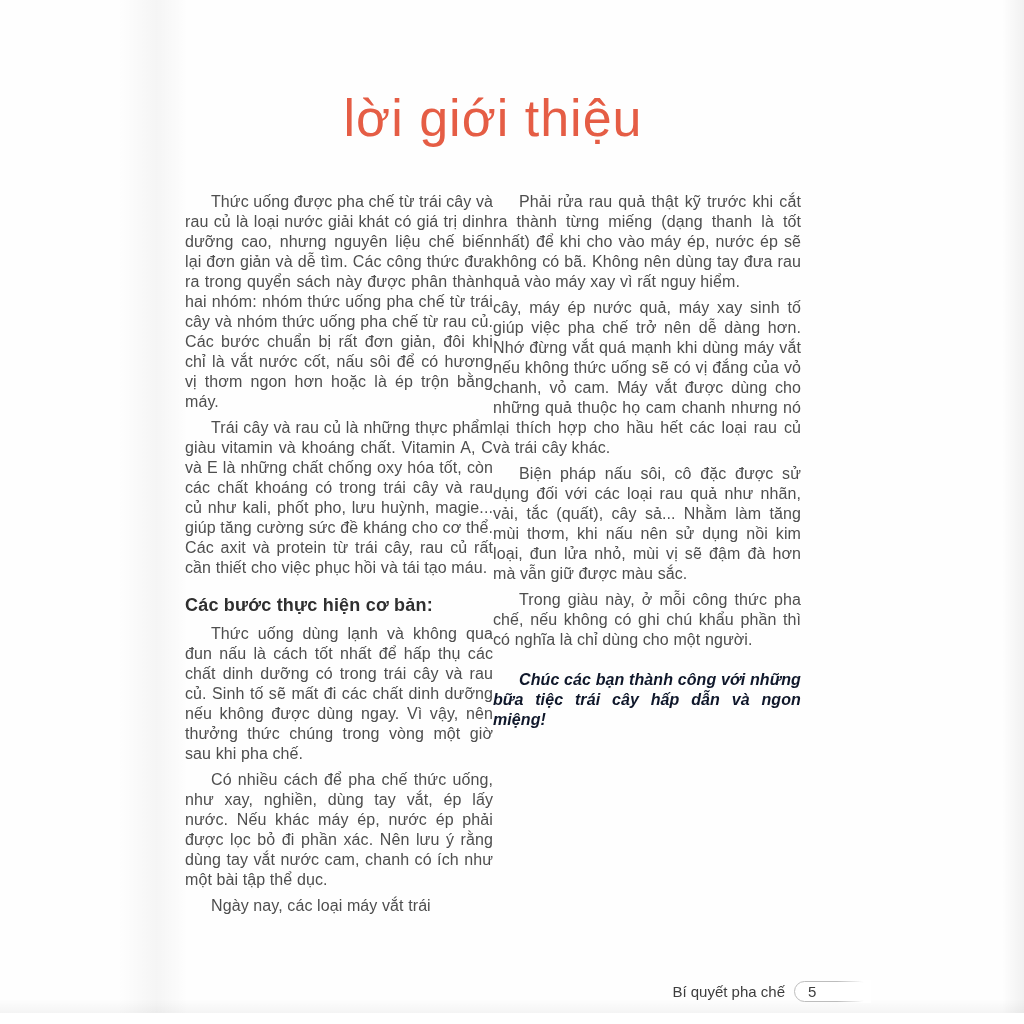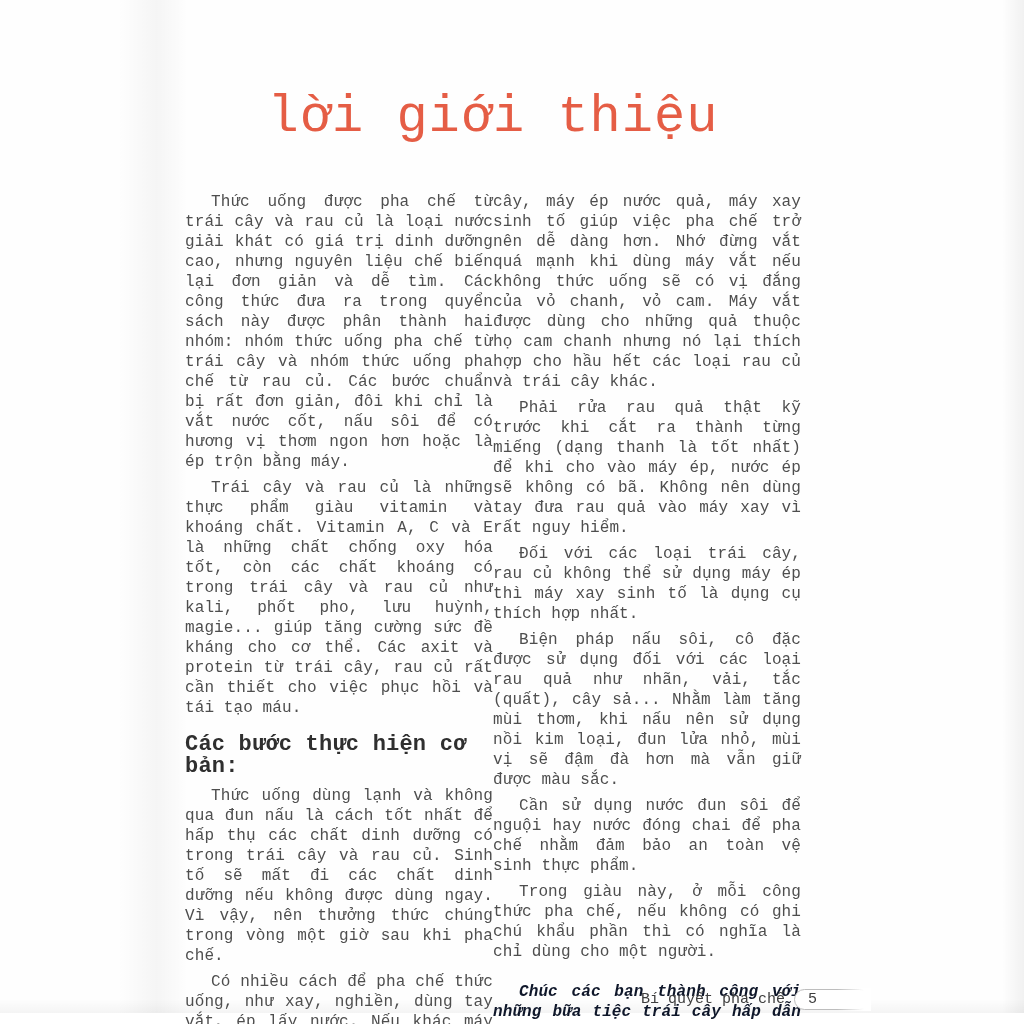--- a/index.html
+++ b/index.html
@@ -9,21 +9,20 @@
     height: 1024px;
     background: #ffffff;
     font-family: "Liberation Sans", sans-serif;
     overflow: hidden;
   }
   .page {
     position: relative;
     width: 1024px;
     height: 1013px;
     background: #fefefe;
-    font-family: Liberation Mono, monospace;
   }
   
   .edge-left {
     position: absolute; left: 118px; top: 0; bottom: 0; width: 70px;
     background: linear-gradient(to right, rgba(0,0,0,0), rgba(0,0,0,0.035) 55%, rgba(0,0,0,0));
     pointer-events: none;
   }
   .edge-right {
     position: absolute; right: 0; top: 0; bottom: 0; width: 22px;
     background: linear-gradient(to right, rgba(0,0,0,0), rgba(0,0,0,0.05));
@@ -62,42 +61,41 @@
     font-size: 16px;
     line-height: 20px;
     text-align: justify;
     text-indent: 26px;
     color: #4e4e4e;
     letter-spacing: 0.1px;
   }
   .para.no-indent { text-indent: 0; }
   .section-heading {
     margin: 16px 0 8px 0;
-    font-size: 22px;
+    font-size: 18px;
     line-height: 22px;
     font-weight: bold;
     color: #2f2f2f;
     letter-spacing: 0.2px;
   }
   .closing {
     margin-top: 20px;
     font-weight: bold;
     font-style: italic;
     color: #0f172a;
   }
   .footer {
     position: absolute;
     top: 981px;
     left: 640px;
     width: 230px;
     display: flex;
     align-items: center;
     justify-content: flex-end;
     gap: 9px;
-    margin-top: 8px;
   }
   .footer-title {
     font-size: 15px;
     color: #3d3d3d;
     white-space: nowrap;
   }
   .page-pill {
     position: relative;
     width: 76px;
     height: 21px;
@@ -137,25 +135,23 @@
       <div class="col">
         <p class="para">Thức uống được pha chế từ trái cây và rau củ là loại nước giải khát có giá trị dinh dưỡng cao, nhưng nguyên liệu chế biến lại đơn giản và dễ tìm. Các công thức đưa ra trong quyển sách này được phân thành hai nhóm: nhóm thức uống pha chế từ trái cây và nhóm thức uống pha chế từ rau củ. Các bước chuẩn bị rất đơn giản, đôi khi chỉ là vắt nước cốt, nấu sôi để có hương vị thơm ngon hơn hoặc là ép trộn bằng máy.</p>
         <p class="para">Trái cây và rau củ là những thực phẩm giàu vitamin và khoáng chất. Vitamin A, C và E là những chất chống oxy hóa tốt, còn các chất khoáng có trong trái cây và rau củ như kali, phốt pho, lưu huỳnh, magie... giúp tăng cường sức đề kháng cho cơ thể. Các axit và protein từ trái cây, rau củ rất cần thiết cho việc phục hồi và tái tạo máu.</p>
         <h2 class="section-heading">Các bước thực hiện cơ bản:</h2>
         <p class="para">Thức uống dùng lạnh và không qua đun nấu là cách tốt nhất để hấp thụ các chất dinh dưỡng có trong trái cây và rau củ. Sinh tố sẽ mất đi các chất dinh dưỡng nếu không được dùng ngay. Vì vậy, nên thưởng thức chúng trong vòng một giờ sau khi pha chế.</p>
         <p class="para">Có nhiều cách để pha chế thức uống, như xay, nghiền, dùng tay vắt, ép lấy nước. Nếu khác máy ép, nước ép phải được lọc bỏ đi phần xác. Nên lưu ý rằng dùng tay vắt nước cam, chanh có ích như một bài tập thể dục.</p>
         <p class="para">Ngày nay, các loại máy vắt trái</p>
       </div>
 
       <div class="col">
+        <p class="para">Phải rửa rau quả thật kỹ trước khi cắt ra thành từng miếng (dạng thanh là tốt nhất) để khi cho vào máy ép, nước ép sẽ không có bã. Không nên dùng tay đưa rau quả vào máy xay vì rất nguy hiểm.</p>
         <p class="para no-indent">cây, máy ép nước quả, máy xay sinh tố giúp việc pha chế trở nên dễ dàng hơn. Nhớ đừng vắt quá mạnh khi dùng máy vắt nếu không thức uống sẽ có vị đắng của vỏ chanh, vỏ cam. Máy vắt được dùng cho những quả thuộc họ cam chanh nhưng nó lại thích hợp cho hầu hết các loại rau củ và trái cây khác.</p>
-        <p class="para">Phải rửa rau quả thật kỹ trước khi cắt ra thành từng miếng (dạng thanh là tốt nhất) để khi cho vào máy ép, nước ép sẽ không có bã. Không nên dùng tay đưa rau quả vào máy xay vì rất nguy hiểm.</p>
-        <p class="para">Đối với các loại trái cây, rau củ không thể sử dụng máy ép thì máy xay sinh tố là dụng cụ thích hợp nhất.</p>
         <p class="para">Biện pháp nấu sôi, cô đặc được sử dụng đối với các loại rau quả như nhãn, vải, tắc (quất), cây sả... Nhằm làm tăng mùi thơm, khi nấu nên sử dụng nồi kim loại, đun lửa nhỏ, mùi vị sẽ đậm đà hơn mà vẫn giữ được màu sắc.</p>
-        <p class="para">Cần sử dụng nước đun sôi để nguội hay nước đóng chai để pha chế nhằm đảm bảo an toàn vệ sinh thực phẩm.</p>
         <p class="para">Trong giàu này, ở mỗi công thức pha chế, nếu không có ghi chú khẩu phần thì có nghĩa là chỉ dùng cho một người.</p>
         <p class="para closing">Chúc các bạn thành công với những bữa tiệc trái cây hấp dẫn và ngon miệng!</p>
       </div>
 
     </div>
   </div>
 
   <div class="footer">
     <span class="footer-title">Bí quyết pha chế</span>
     <span class="page-pill">

